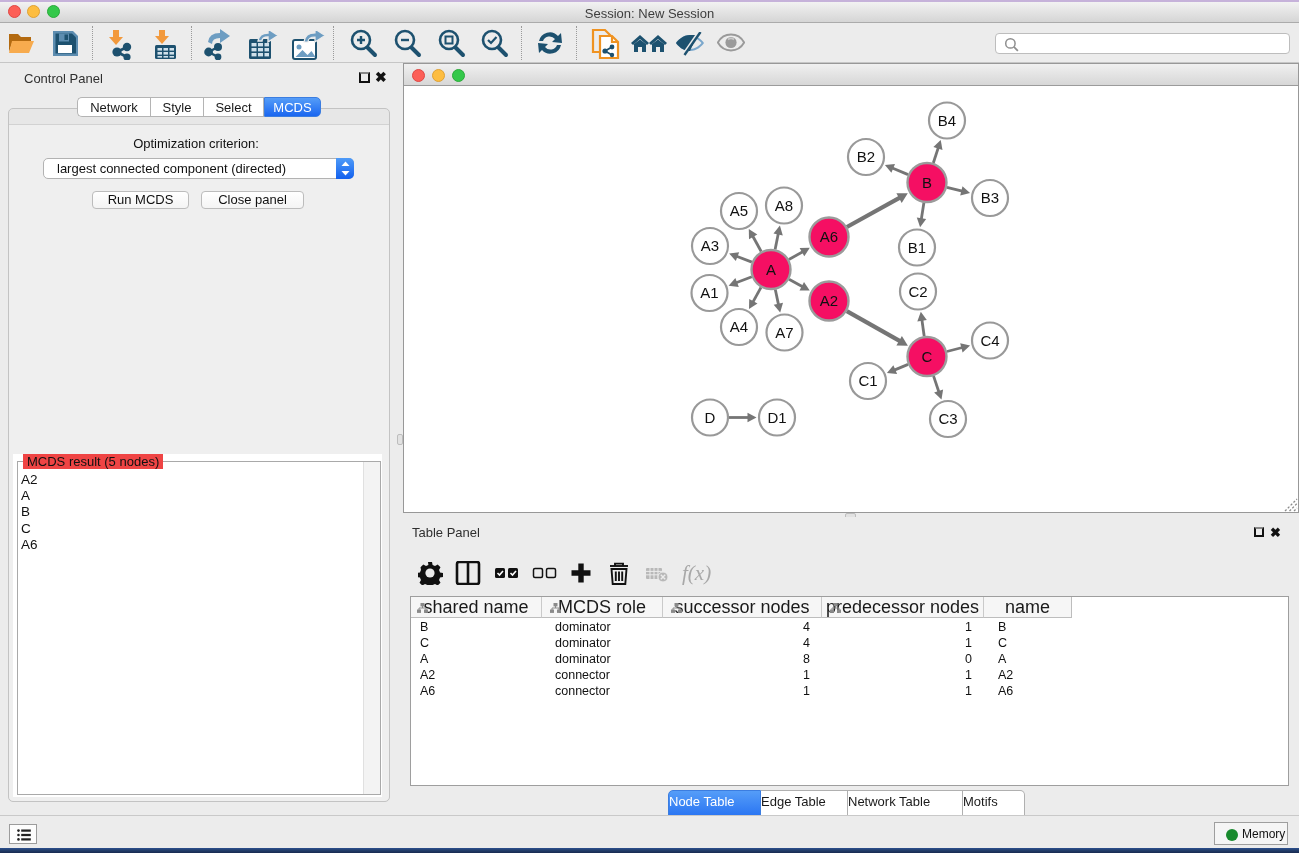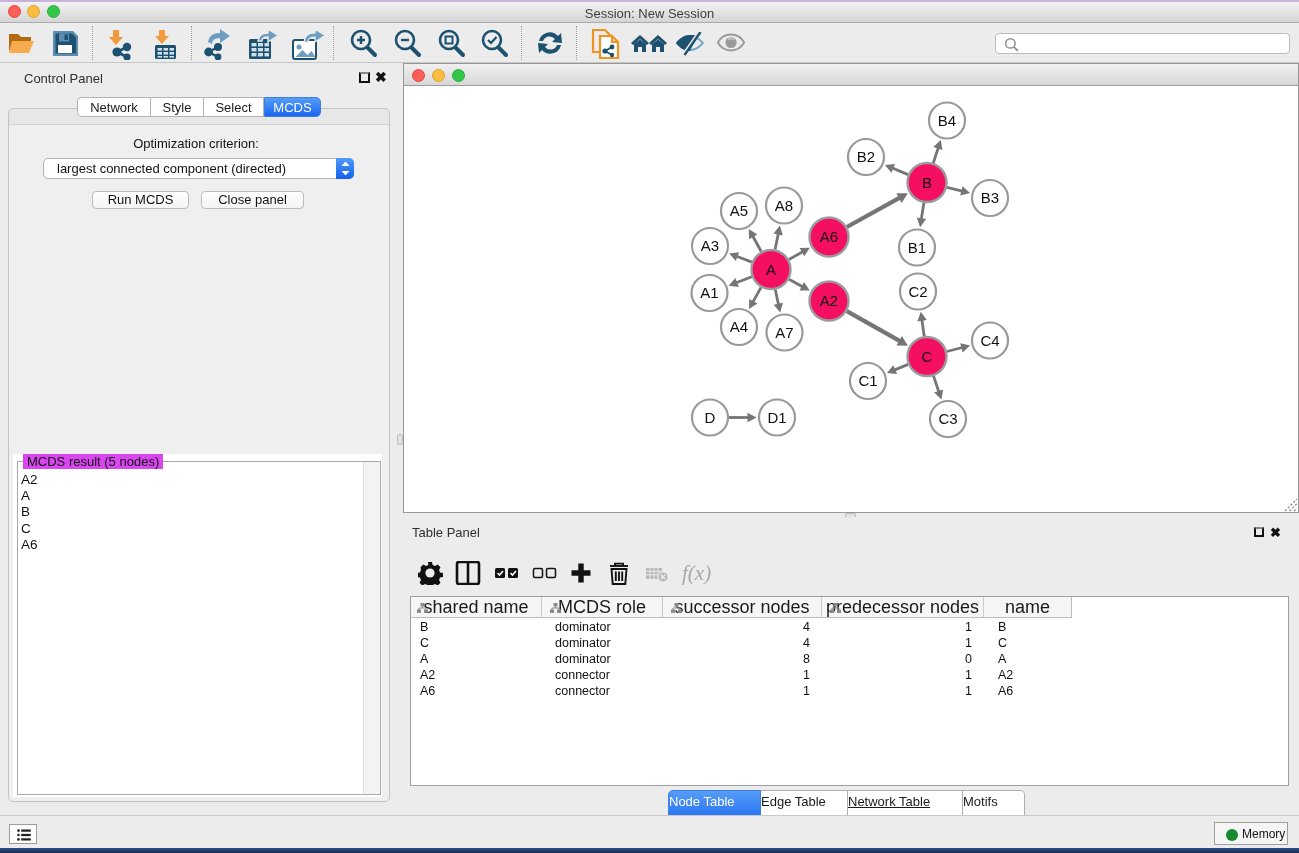--- a/index.html
+++ b/index.html
@@ -44,21 +44,21 @@
 #comboStep { right:-1px; top:-1px; width:18px; height:21px; border-radius:0 5px 5px 0;
   background:linear-gradient(#4f9bf8,#1260ee); }
 .btn { position:absolute; top:191px; height:18px;
   background:linear-gradient(#ffffff,#f4f4f4); border:1px solid #bcbcbc;
   border-radius:4px; font-size:13px; color:#111; text-align:center; line-height:16px; }
 
 
 #resWhite { left:13px; top:454px; width:369px; height:343px; background:#fff; }
 #resBorder { left:17px; top:461px; width:364px; height:334px;
   border:1px solid #a9a9a9; }
-#resLbl { left:23px; top:454px; background:#d946ef; padding:0 4px; font-size:13px; color:#111; }
+#resLbl { left:23px; top:454px; background:#ef4444; padding:0 4px; font-size:13px; color:#111; }
 #resList { left:21px; top:472px; font-size:13.5px; color:#111; line-height:16.2px; }
 #resScroll { left:363px; top:462px; width:17px; height:332px; background:#f3f3f3;
   border-left:1px solid #e0e0e0; }
 
 
 #vsplit { left:391px; top:63px; width:12px; height:752px; background:#ececec; }
 #vsHandle { left:397px; top:434px; width:6px; height:11px; background:#e2e2e2;
   border:1px solid #bdbdbd; border-radius:2px; }
 #hsHandle { left:845px; top:513px; width:11px; height:6px; background:#e2e2e2;
   border:1px solid #bdbdbd; border-radius:2px; }
@@ -477,21 +477,21 @@
     <div class="td" style="left:411px;top:70px; width:150px; text-align:right;">1</div>
     <div class="td" style="left:587px;top:70px;">A2</div>
     <div class="td" style="left:9px;  top:86px;">A6</div>
     <div class="td" style="left:144px;top:86px;">connector</div>
     <div class="td" style="left:252px;top:86px; width:147px; text-align:right;">1</div>
     <div class="td" style="left:411px;top:86px; width:150px; text-align:right;">1</div>
     <div class="td" style="left:587px;top:86px;">A6</div>
   </div>
   <div class="abs btab btabsel" style="left:270px; width:93px; border-radius:5px 0 0 5px;">Node Table</div>
   <div class="abs btab" style="left:363px; width:87px; border-left:none;">Edge Table</div>
-  <div class="abs btab" style="left:450px; width:115px; border-left:none;text-decoration:underline;">Network Table</div>
+  <div class="abs btab" style="left:450px; width:115px; border-left:none;">Network Table</div>
   <div class="abs btab" style="left:565px; width:62px; border-left:none; border-radius:0 5px 5px 0;">Motifs</div>
 </div>
 <div class="abs" id="statusSep"></div>
 <div class="abs" id="statusbar">
   <div class="abs" id="listBtn">
     <svg style="position:absolute; left:6px; top:3.5px;" width="16" height="12" viewBox="0 0 17 15">
       <g fill="#222">
         <circle cx="1.6" cy="2" r="1.6"></circle>
           <rect x="5" y="0.6" width="12" height="2.8"></rect>
         <circle cx="1.6" cy="7.5" r="1.6"></circle>

